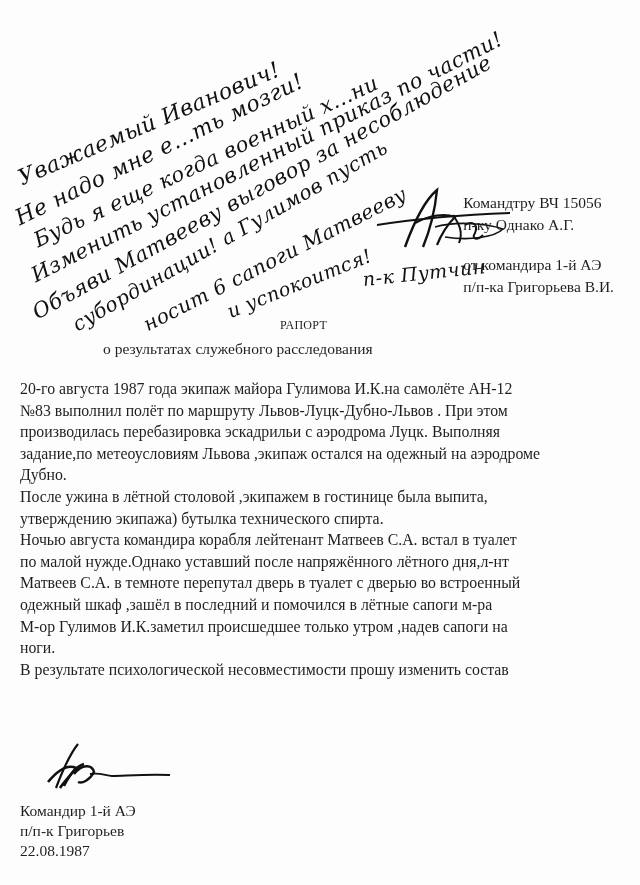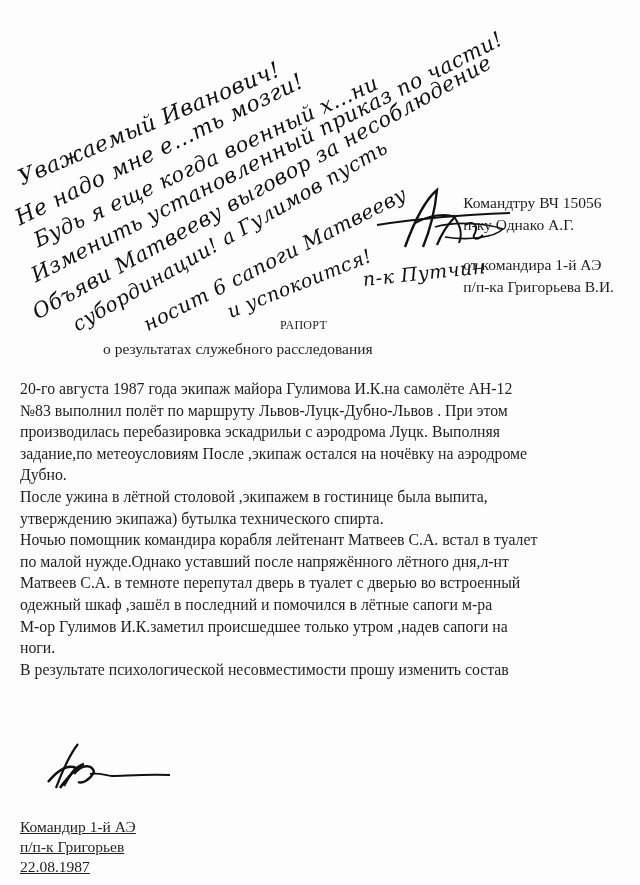--- a/index.html
+++ b/index.html
@@ -109,24 +109,23 @@
       left: 20px;
       top: 742px;
     }
     .sign-mark {
       position: relative;
       left: 14px;
       width: 140px;
       height: 50px;
     }
     .sign-lines {
-      margin-top: 21px;
+      margin-top: 5px;
       font-size: 15.5px;
       line-height: 20px;
-      text-decoration: underline;
     }
   </style>
 </head>
 <body>
 
 <div class="page">
 
   <div class="resolution">
     <div class="hw-line hw-1">Уважаемый Иванович!</div>
     <div class="hw-line hw-2">Не надо мне е...ть мозги!</div>
@@ -157,25 +156,25 @@
 
   <div class="title-block">
     <div class="doc-title">РАПОРТ</div>
     <div class="doc-subtitle">о результатах служебного расследования</div>
   </div>
 
   <div class="body-text">
     <span class="line">20-го  августа 1987 года экипаж майора Гулимова И.К.на самолёте АН-12</span>
     <span class="line">№83 выполнил полёт по маршруту  Львов-Луцк-Дубно-Львов . При этом</span>
     <span class="line">производилась перебазировка эскадрильи с аэродрома Луцк. Выполняя</span>
-    <span class="line">задание,по метеоусловиям После ,экипаж остался на ночёвку на аэродроме</span>
+    <span class="line">задание,по метеоусловиям Львова ,экипаж остался на одежный на аэродроме</span>
     <span class="line">Дубно.</span>
     <span class="line">После ужина в лётной столовой ,экипажем  в гостинице была выпита,</span>
     <span class="line">утверждению экипажа) бутылка технического спирта.</span>
-    <span class="line">Ночью помощник командира корабля лейтенант Матвеев С.А. встал в туалет</span>
+    <span class="line">Ночью августа командира корабля лейтенант Матвеев С.А. встал в туалет</span>
     <span class="line">по малой нужде.Однако уставший после напряжённого лётного дня,л-нт</span>
     <span class="line">Матвеев С.А. в темноте перепутал дверь в туалет с дверью во встроенный</span>
     <span class="line">одежный шкаф ,зашёл в последний и помочился в лётные сапоги м-ра</span>
     <span class="line">М-ор Гулимов И.К.заметил происшедшее только утром ,надев сапоги на</span>
     <span class="line">ноги.</span>
     <span class="line">В результате психологической несовместимости прошу изменить состав</span>
   </div>
 
   <div class="sign-block">
     <svg class="sign-mark" viewBox="0 0 140 50">

